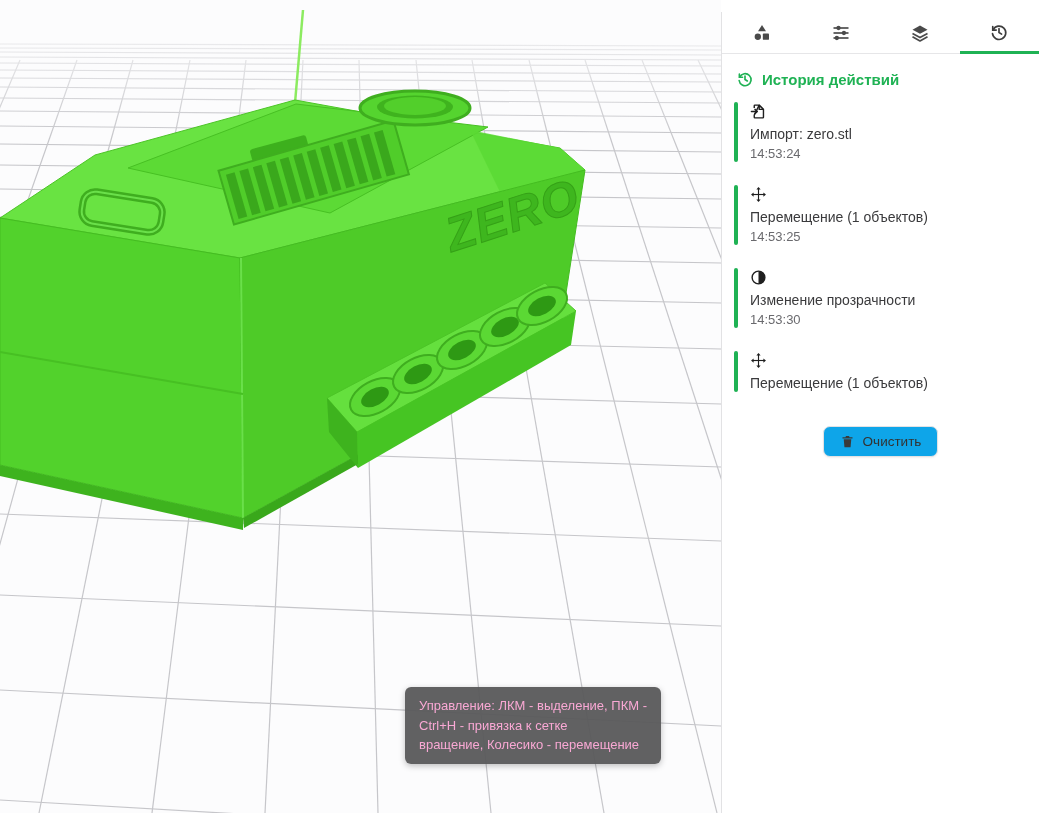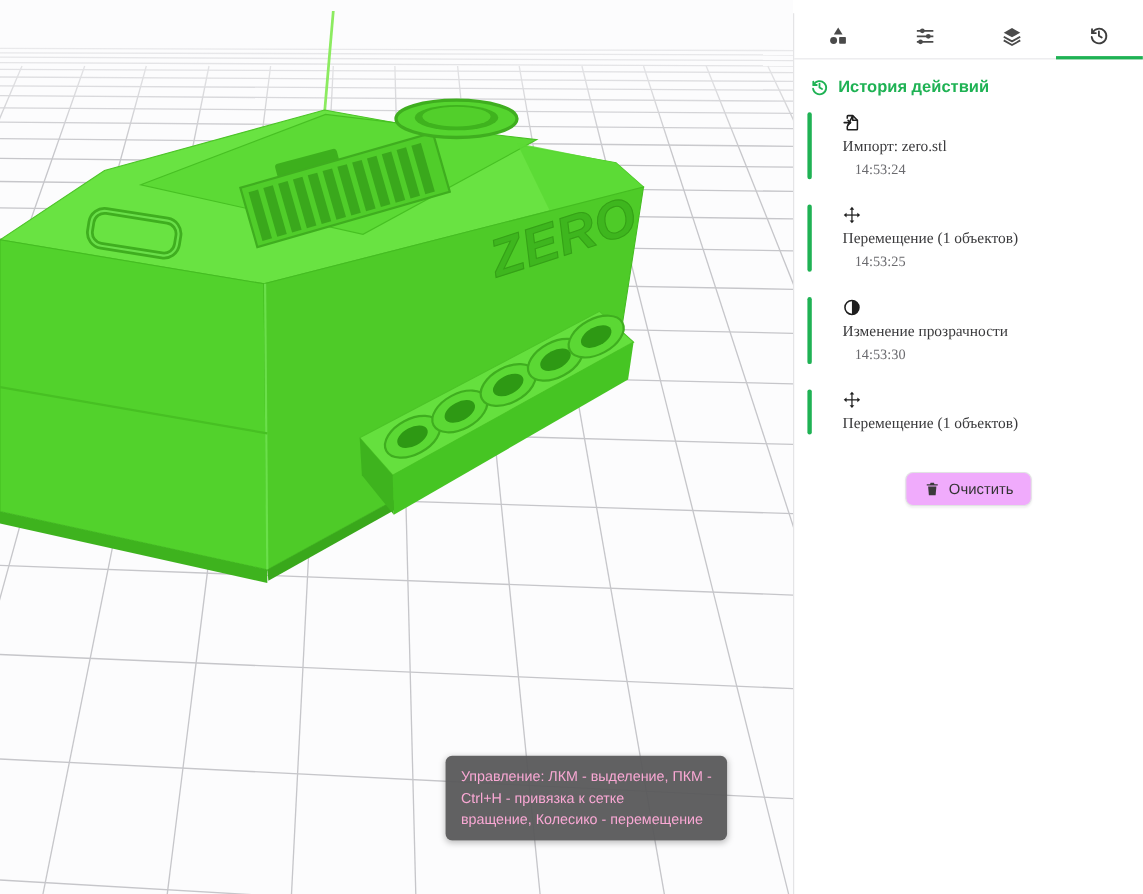--- a/index.html
+++ b/index.html
@@ -23,28 +23,28 @@
   .sidebar { position:absolute; left:721px; top:12px; width:318px; height:813px; background:#fff;
              border-left:1px solid #e2e2e4; }
   .tabbar { display:flex; height:42px; border-bottom:1px solid #e6e6e8; }
   .tab { flex:1; display:flex; align-items:center; justify-content:center; cursor:pointer; height:42px; }
   .tab.active { border-bottom:3px solid #1fb254; }
 
   .panel-header { display:flex; align-items:center; gap:8px; margin:16px 0 14px 14px;
                   color:#1fb254; font-weight:bold; font-size:15px; }
 
   .history-list { }
-  .history-item { position:relative; margin:0 16px 23px 12px; padding:1px 0 1px 32px; cursor:pointer;font-family:Liberation Serif, serif; }
+  .history-item { position:relative; margin:0 16px 23px 12px; padding:1px 0 1px 16px; cursor:pointer; }
   .history-item::before { content:""; position:absolute; left:0; top:0; bottom:0; width:4px; border-radius:2px; background:#1fb254; }
   .item-icon { display:block; height:17px; }
   .item-title { font-size:14px; color:#3a3a3c; margin-top:6px; }
-  .item-time { font-size:13px; color:#6a6a6e; margin-top:4px;margin-left:11px; }
+  .item-time { font-size:13px; color:#6a6a6e; margin-top:4px; }
 
   .clear-row { display:flex; justify-content:center; margin-top:34px; }
-  .clear-btn { display:flex; gap:8px; background:#f0abfc; border:1px solid #e2e2e4;
+  .clear-btn { display:flex; gap:8px; background:#0ea5e9; border:1px solid #e2e2e4;
                border-radius:7px; padding:7px 16px; font-size:13.5px; color:#333; cursor:pointer;
                font-family:"Liberation Sans", sans-serif; box-shadow:0 1px 2px rgba(0,0,0,0.06); }
 
   .bottom-bar { position:absolute; left:0; right:0; bottom:0; height:12px; background:#2e74e8; cursor:pointer; }
 </style>
 </head>
 <body>
 
 <div class="app">
 

